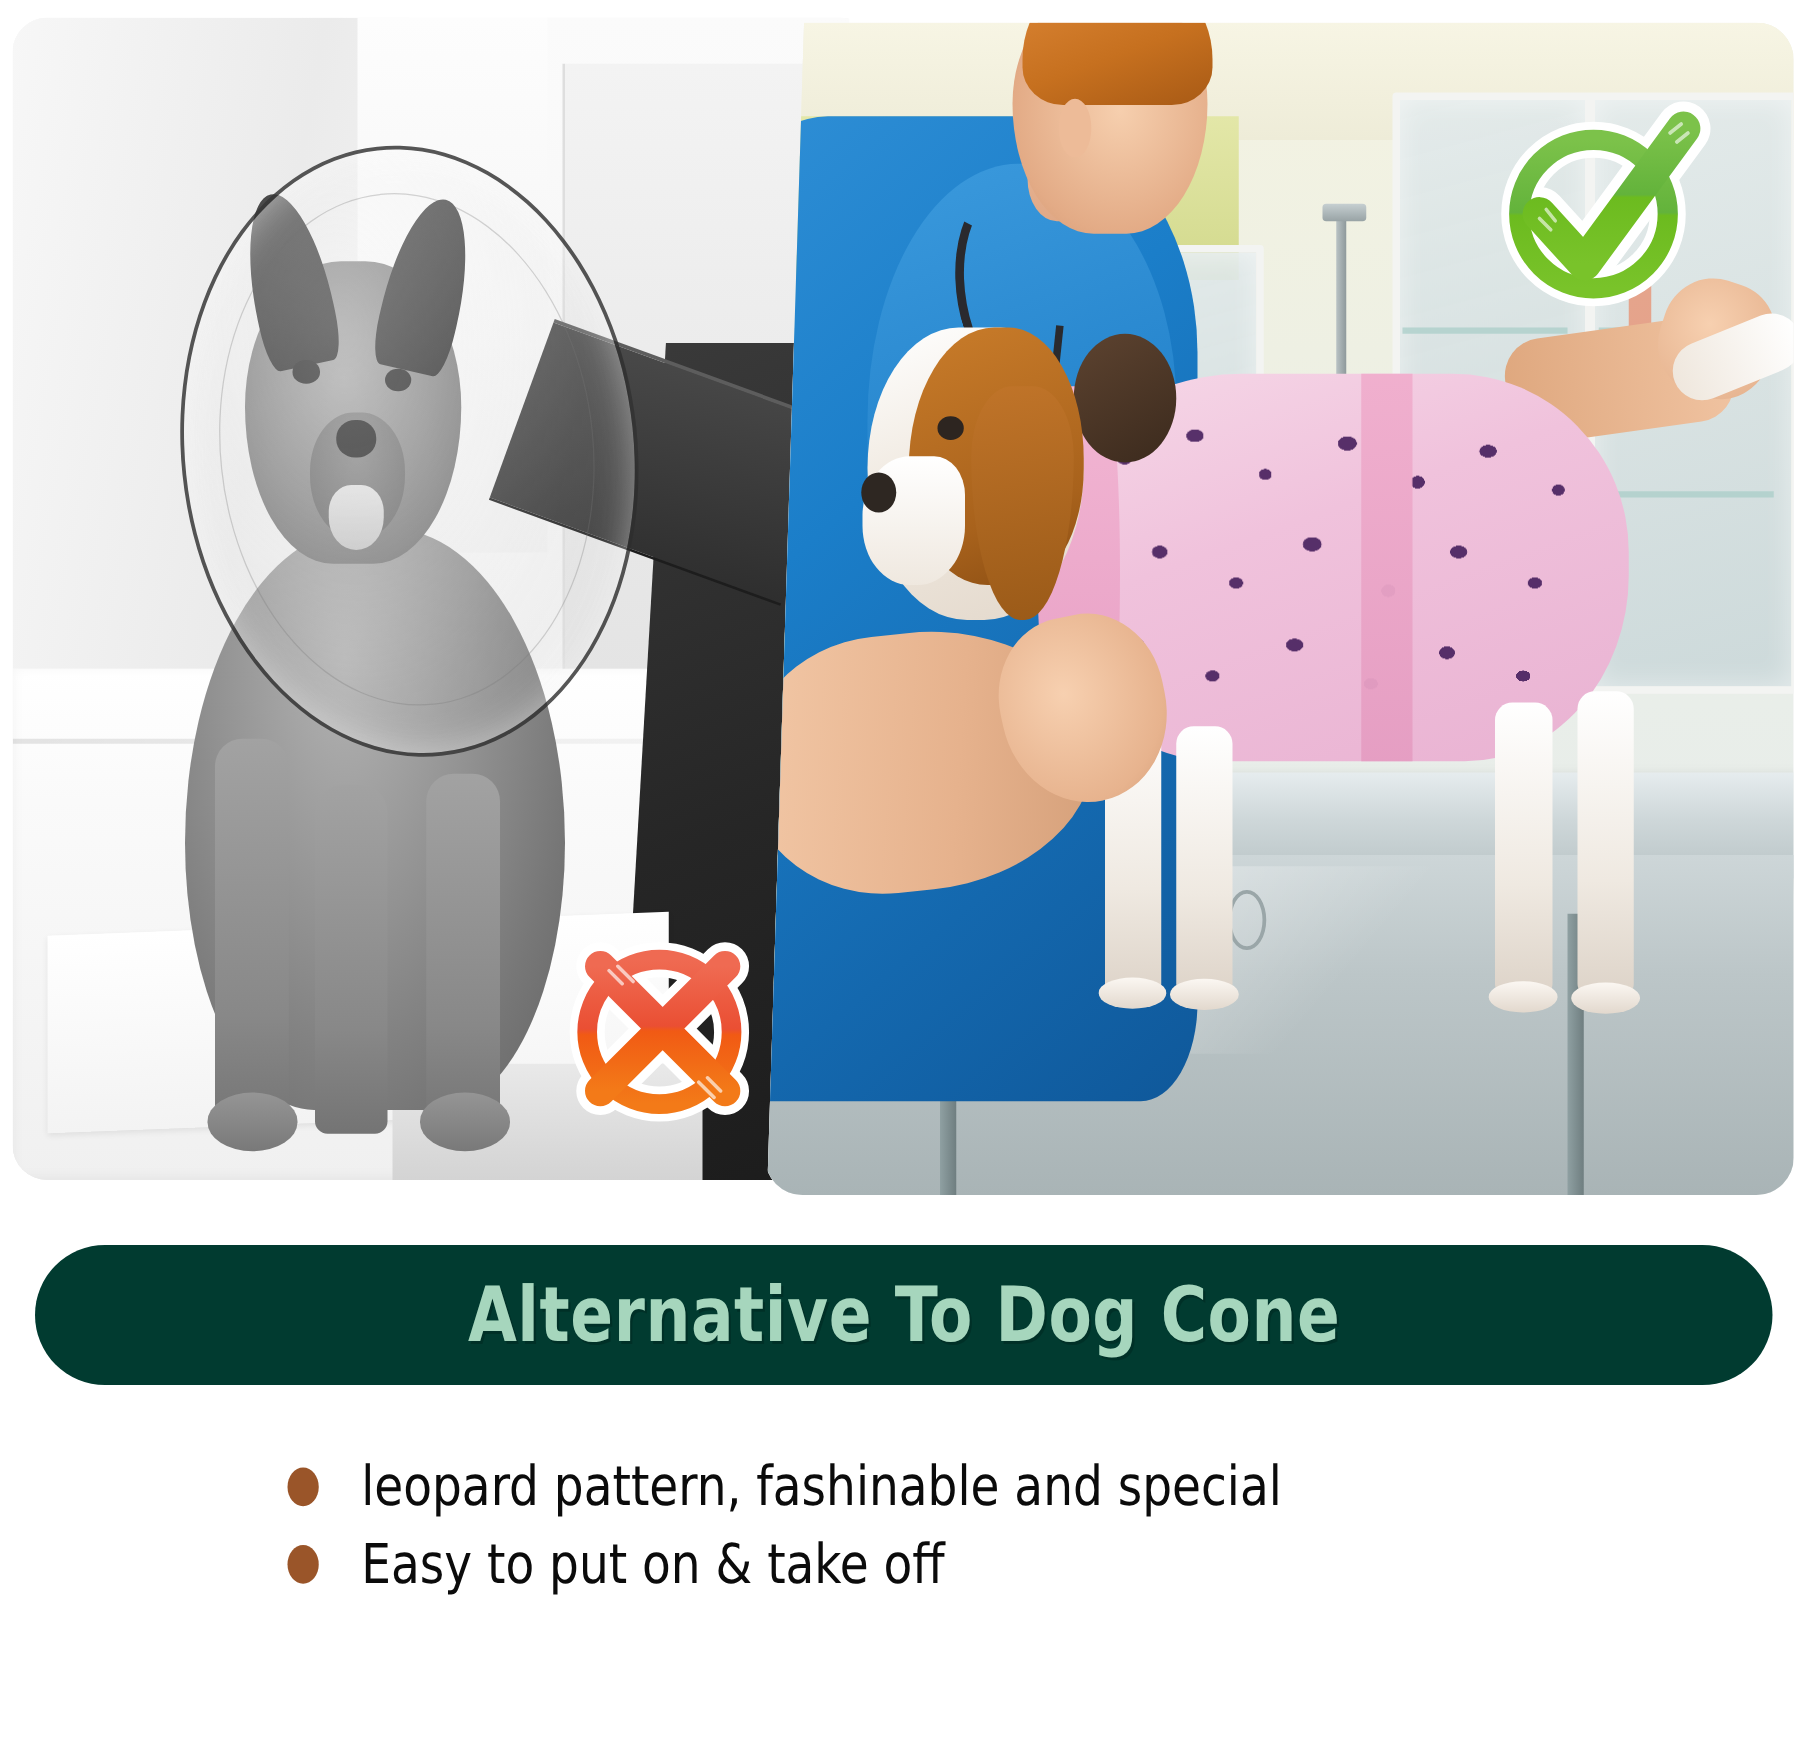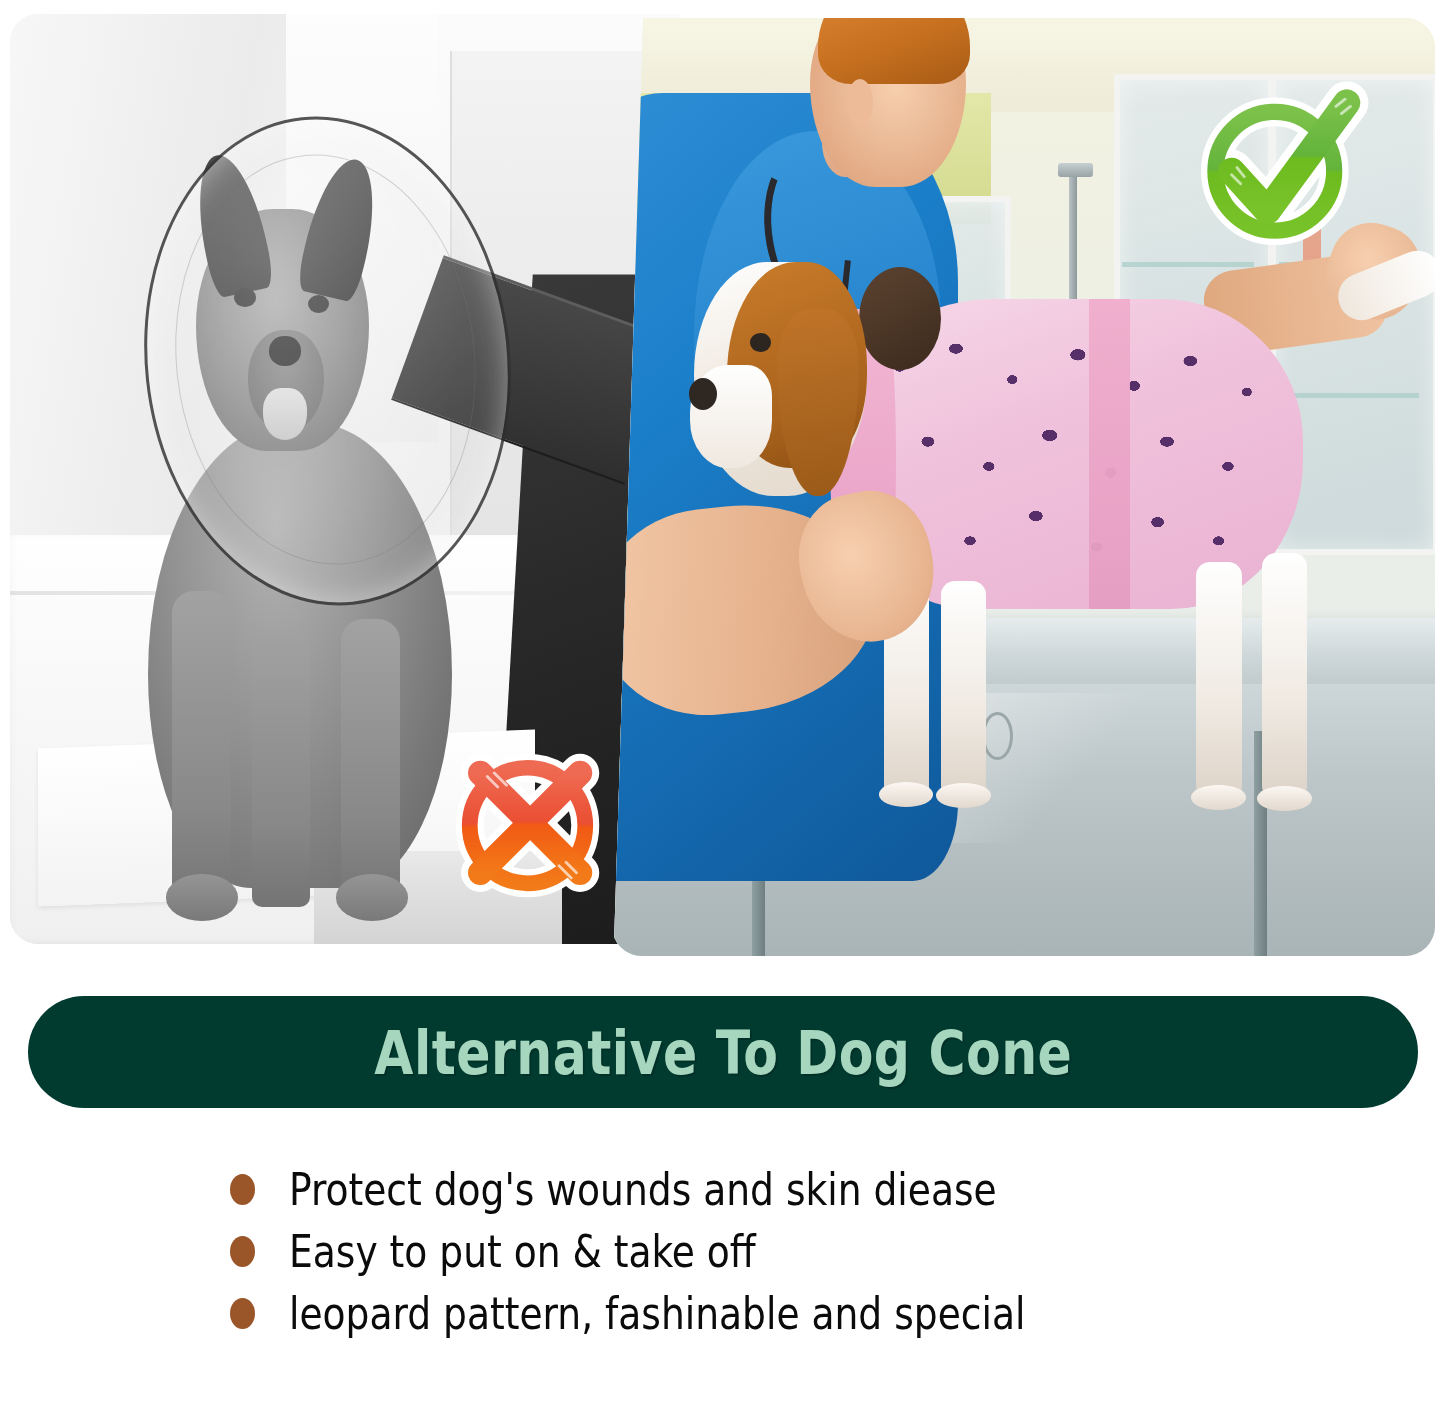--- a/index.html
+++ b/index.html
@@ -597,23 +597,19 @@
 
 </div>
 
 <div id="banner" style="background: rgb(1, 59, 48);">
   <div id="banner-title" style="color: rgb(166, 214, 189);">Alternative To Dog Cone</div>
 </div>
 
 <div id="features">
   <div class="feat">
     <span class="feat-dot" style="background: rgb(154, 85, 41);"></span>
-    <span class="feat-text">Protect dog's wounds and skin diease</span>
+    <span class="feat-text">leopard pattern, fashinable and special</span>
   </div>
   <div class="feat">
     <span class="feat-dot" style="background: rgb(154, 85, 41);"></span>
     <span class="feat-text">Easy to put on &amp; take off</span>
   </div>
-  <div class="feat">
-    <span class="feat-dot" style="background: rgb(154, 85, 41);"></span>
-    <span class="feat-text">leopard pattern, fashinable and special</span>
-  </div>
 </div>
 
 </body></html>

